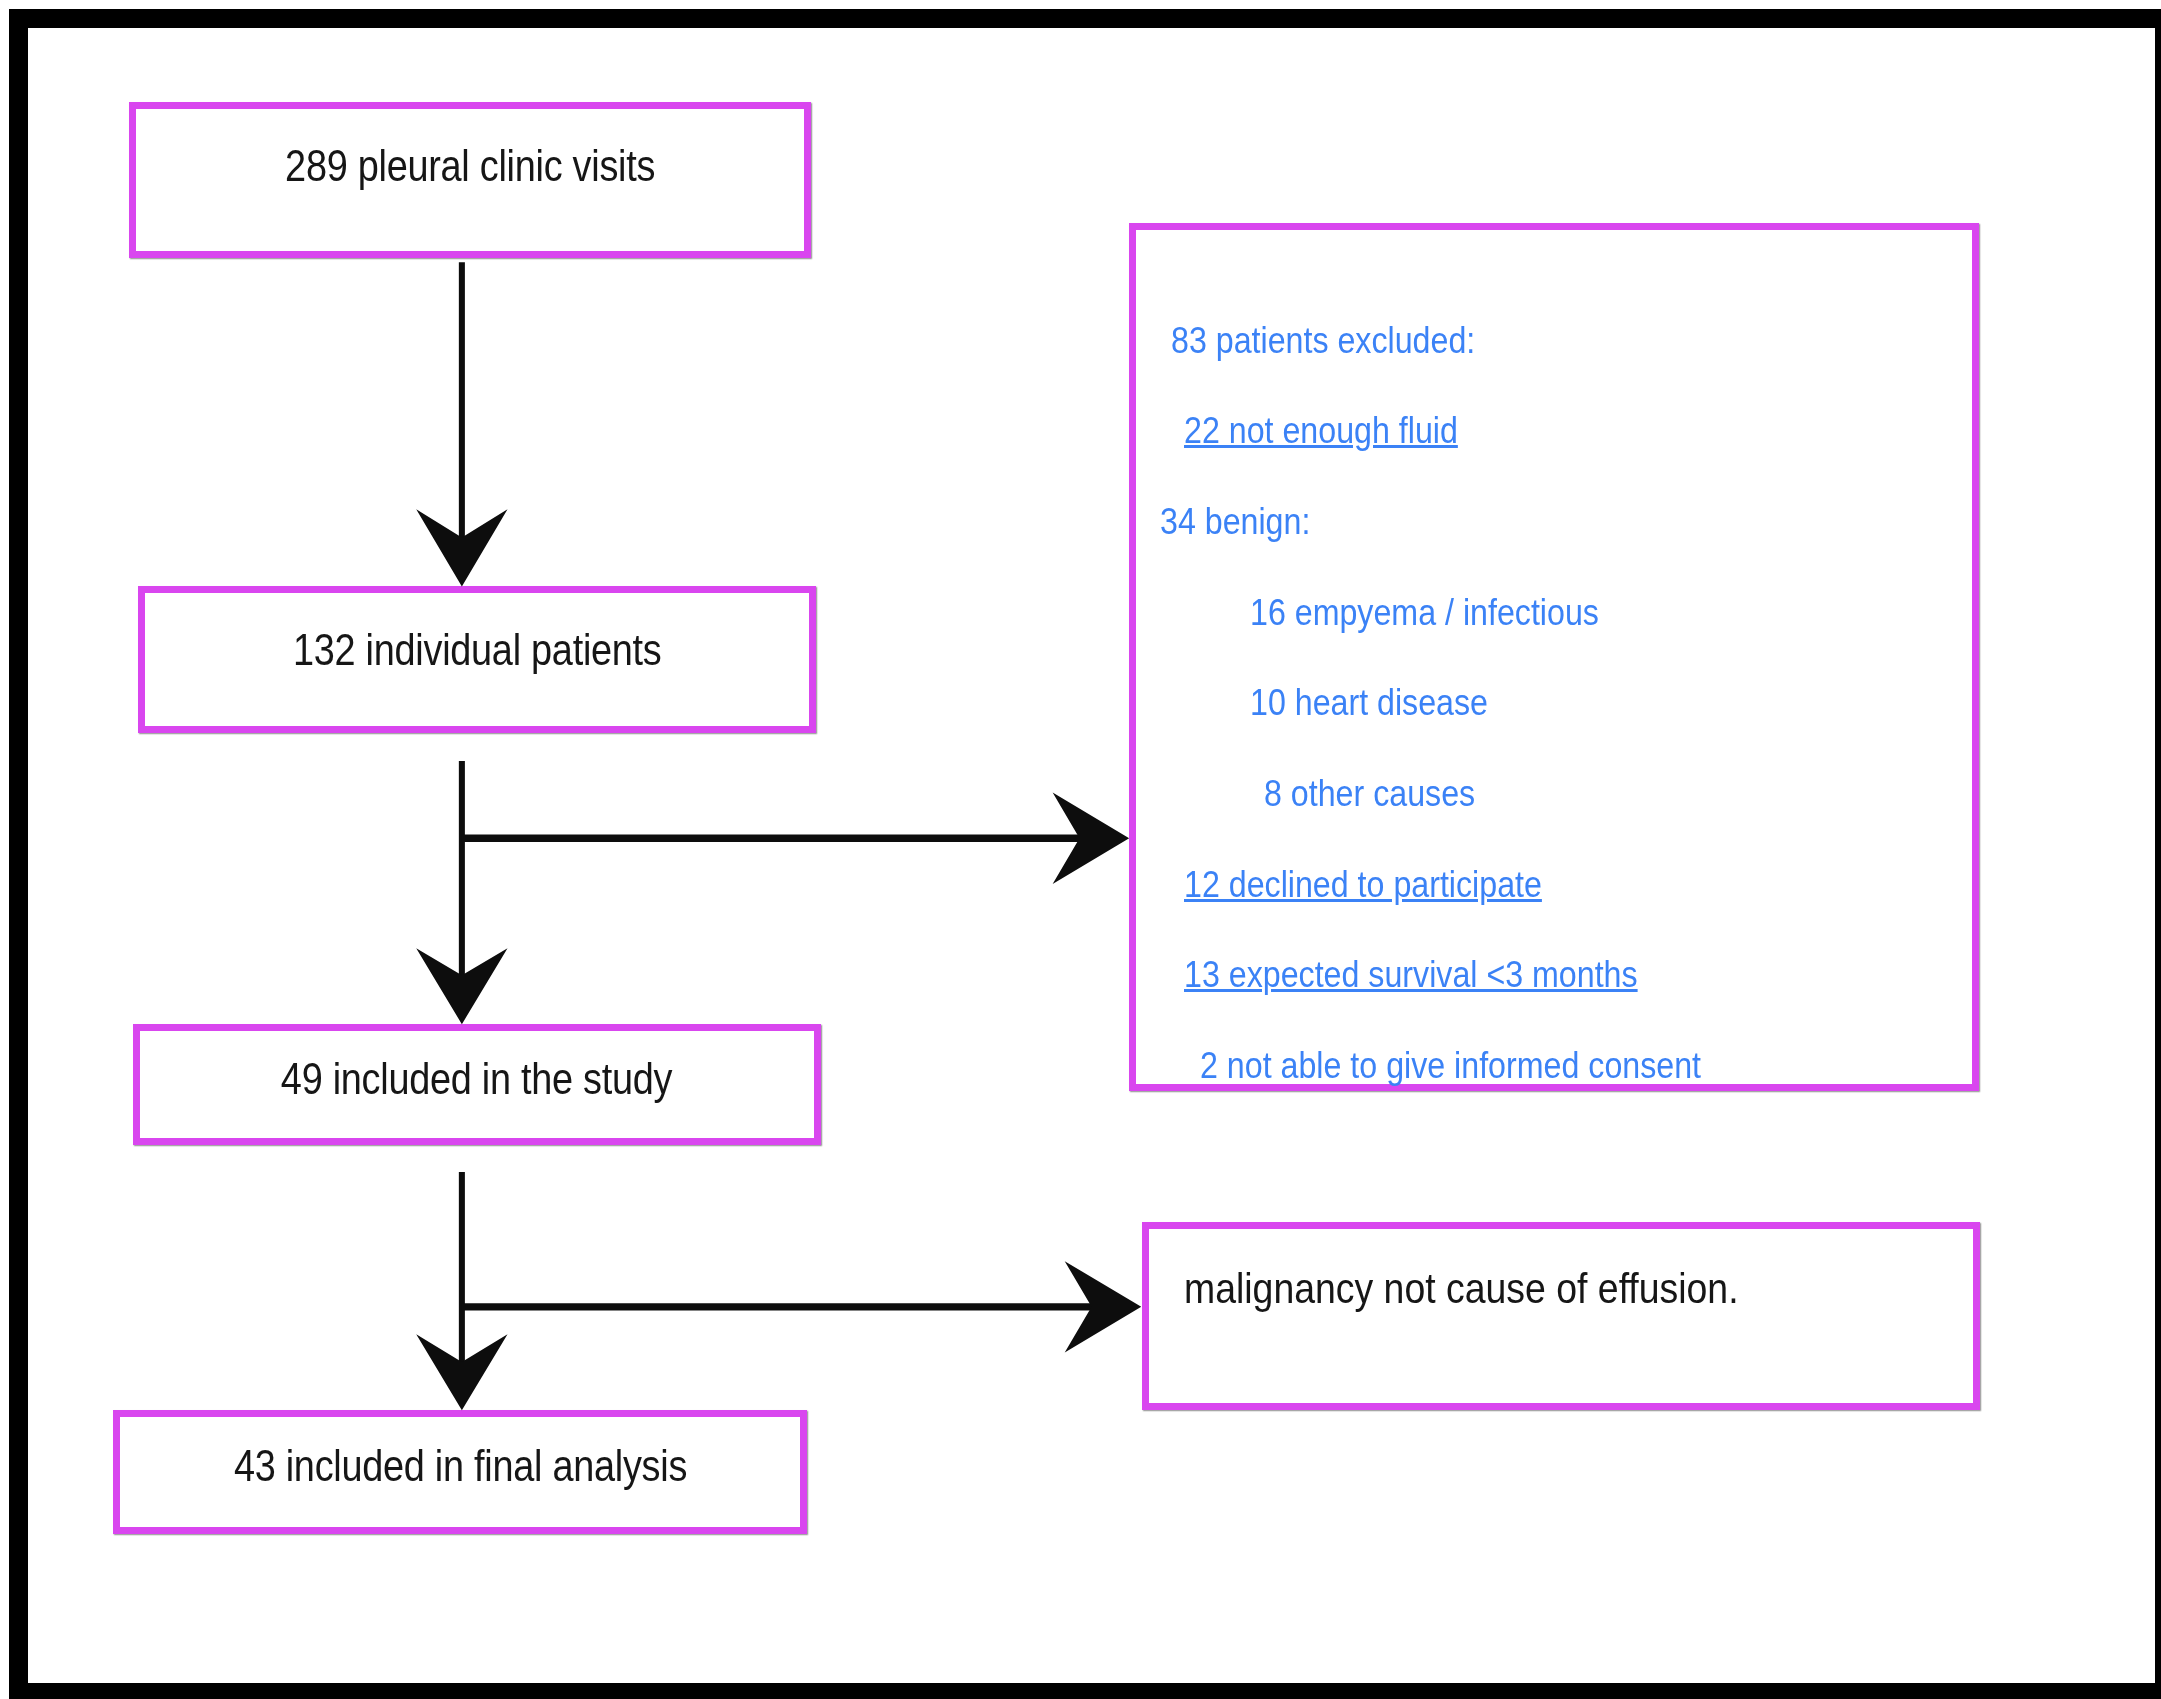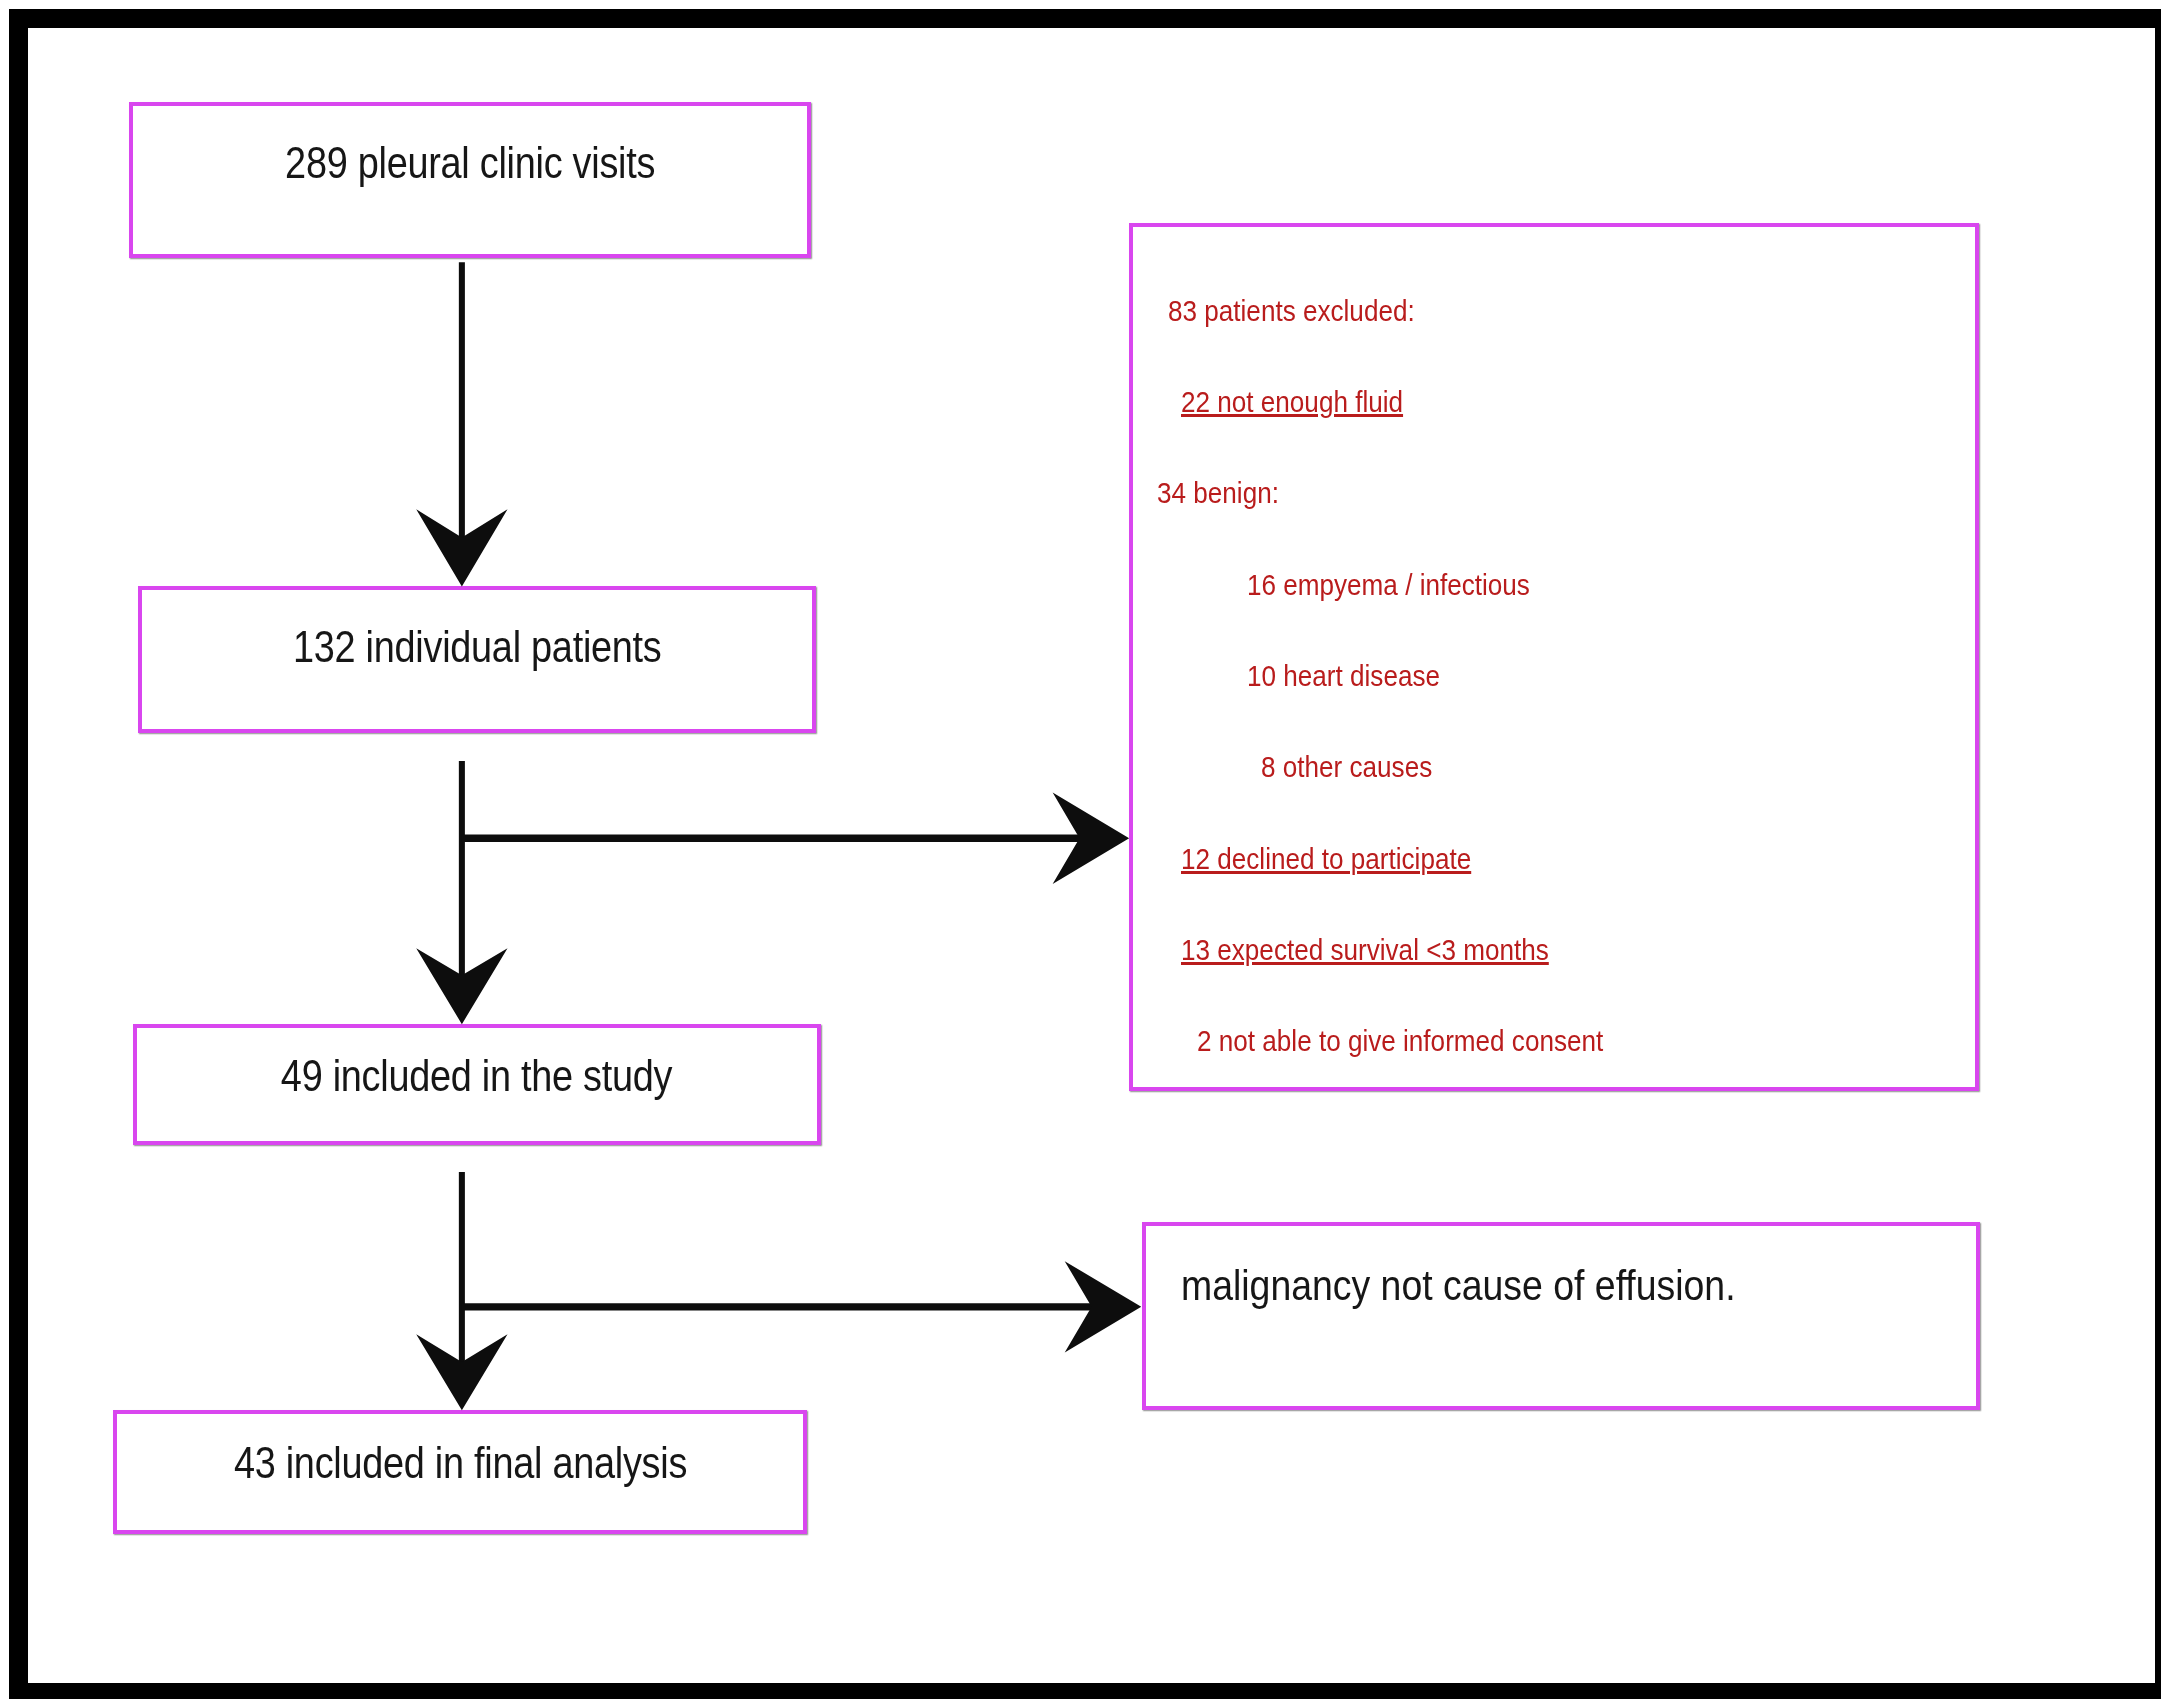--- a/index.html
+++ b/index.html
@@ -27,21 +27,21 @@
     height: 1655px;     
     border: 19px solid #000000;
     box-sizing: content-box;
     background: transparent;
   }
   
   .flow-box {
     position: absolute;
     box-sizing: border-box;
     background: #ffffff;
-    border: 4px solid #d946ef;
+    border: 7px solid #d946ef;
     box-shadow: 1.3px 1.3px 1.3px rgba(0,0,0,0.45);
   }
   .box-text {
     position: absolute;
     color: #161616;
     font-size: 44px;
     line-height: 1.0;
     letter-spacing: -0.3px;
     white-space: nowrap;
     transform: scaleX(0.86);
@@ -71,26 +71,26 @@
     position: absolute;
     left: 0;
     top: 38px;
     width: 100%;
     height: calc(100% - 38px);
     display: flex;
     flex-direction: column;
     justify-content: flex-start;
   }
   .excl-line {
-    color: #b91c1c;
-    font-size: 30px;
+    color: #3b82f6;
+    font-size: 37px;
     line-height: 1;
     height: 97px;
     display: flex;
-    align-items: center;
+    align-items: flex-end;
     white-space: nowrap;
   }
   .excl-line > span {
     display: inline-block;
     transform: scaleX(0.87);
     transform-origin: left center;
   }
   .excl-indent-0 { padding-left: 35px; }
   .excl-indent-1 { padding-left: 48px; text-decoration: underline; }
   .excl-indent-2 { padding-left: 114px; }

